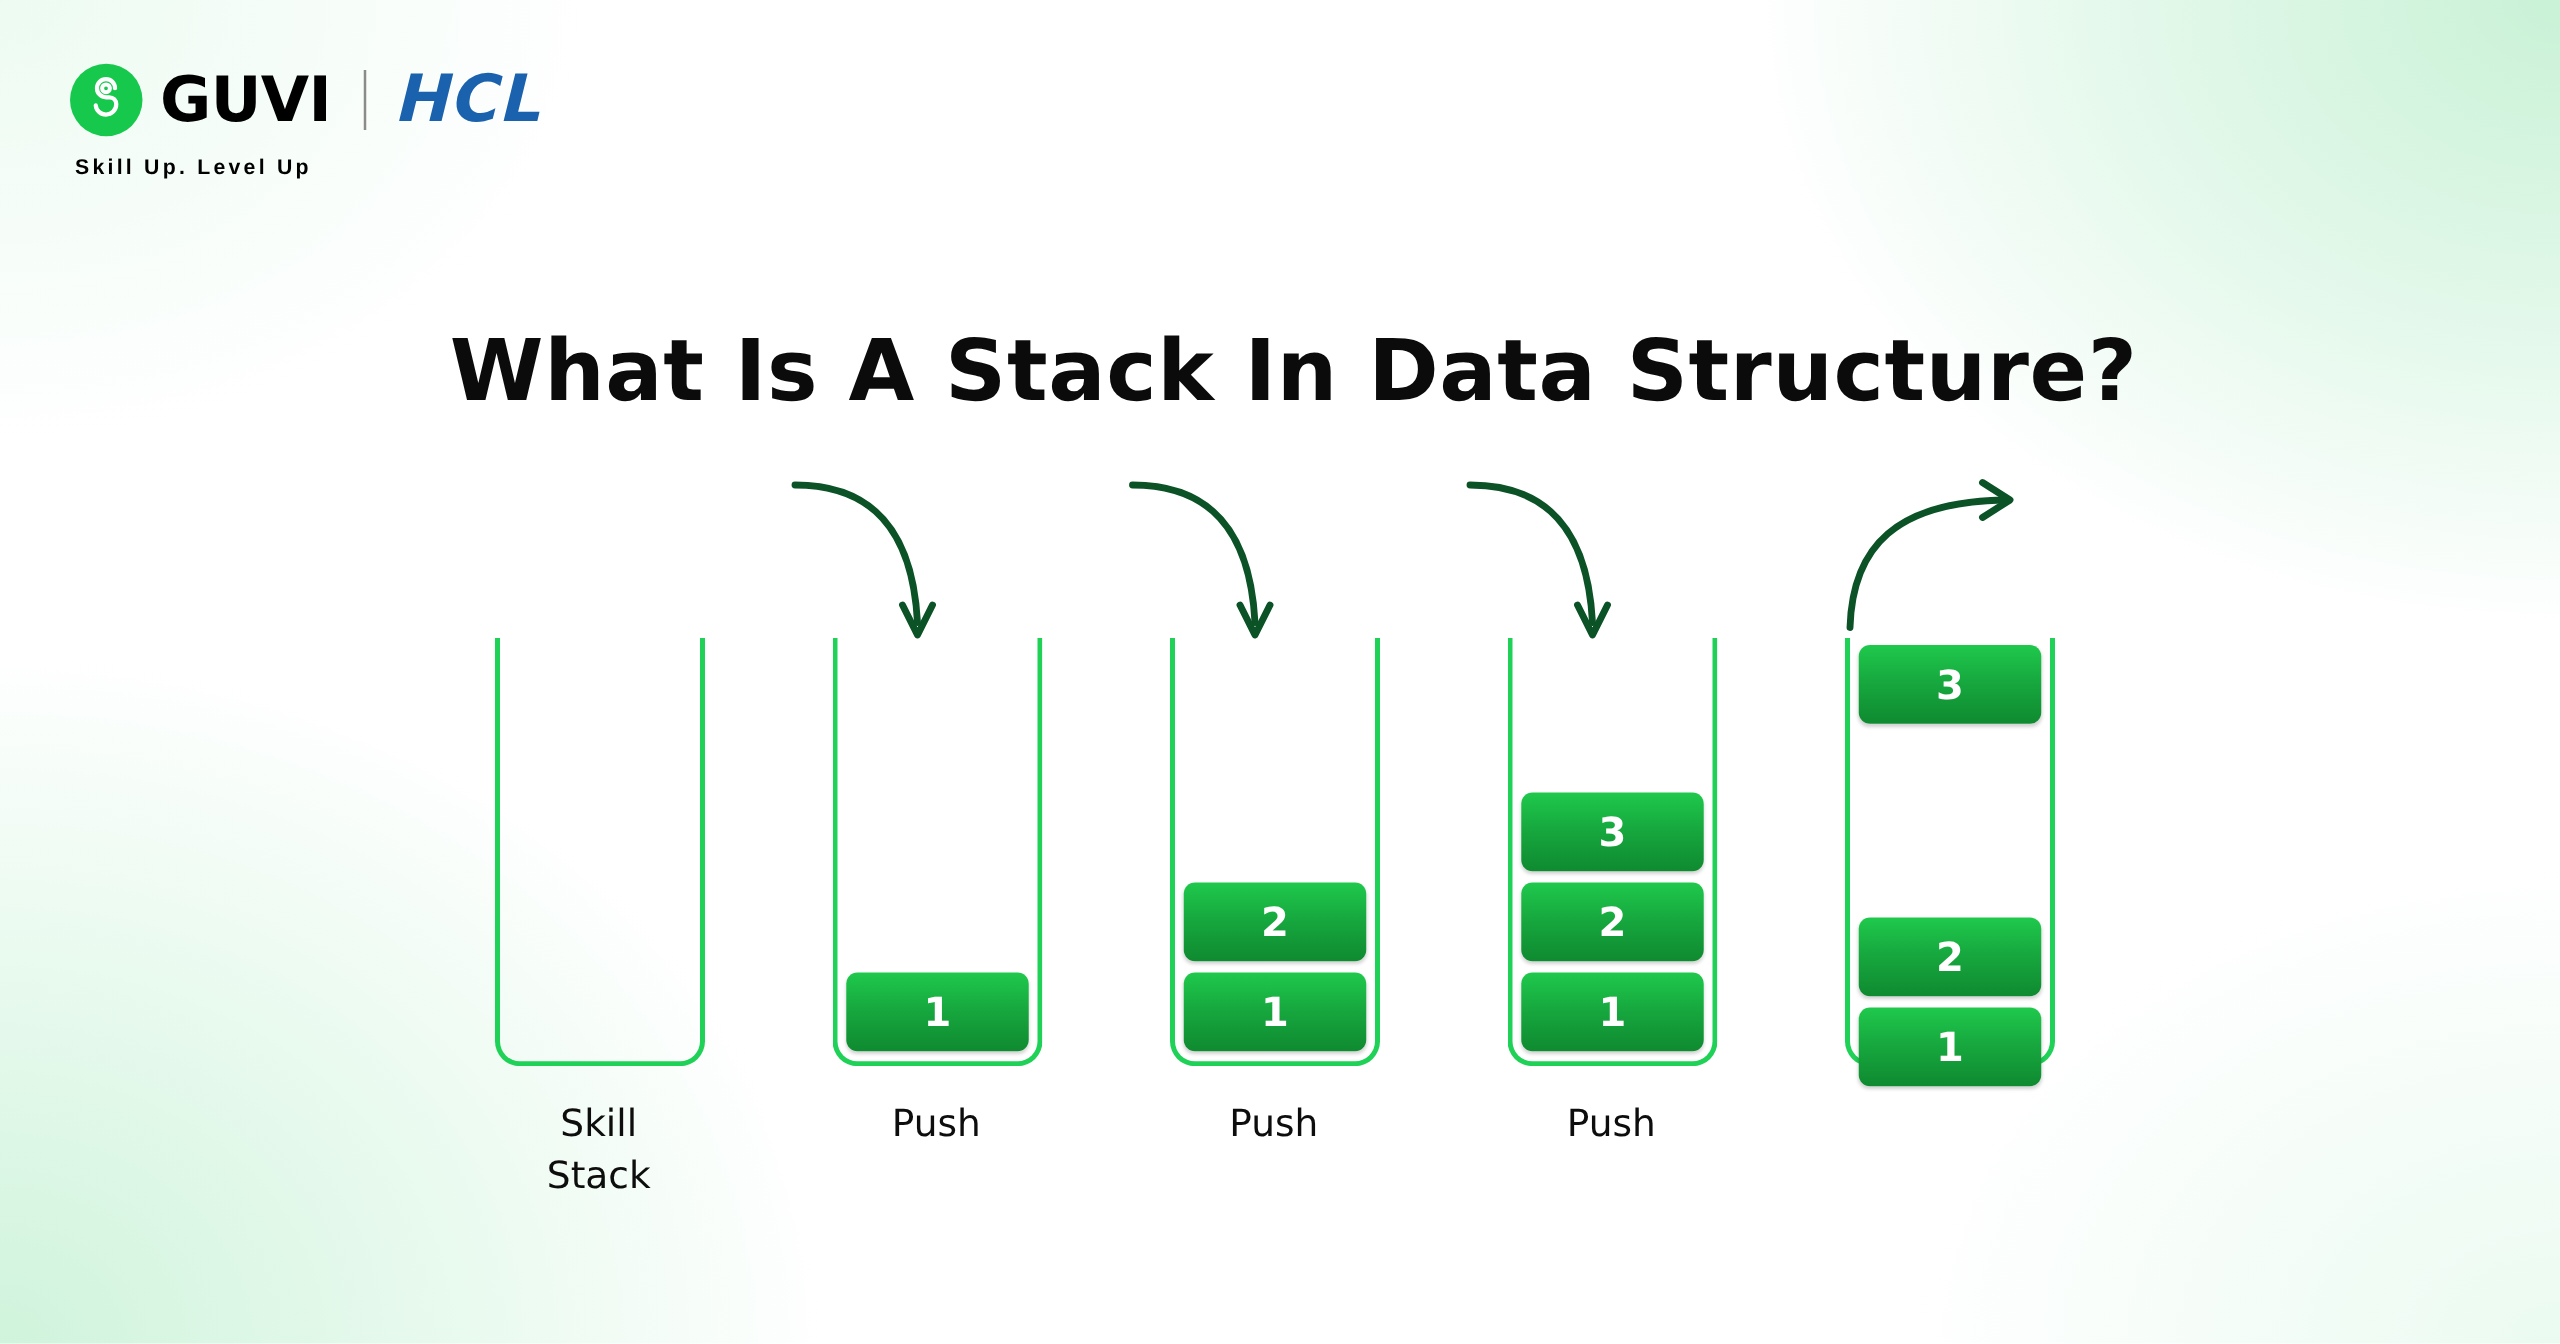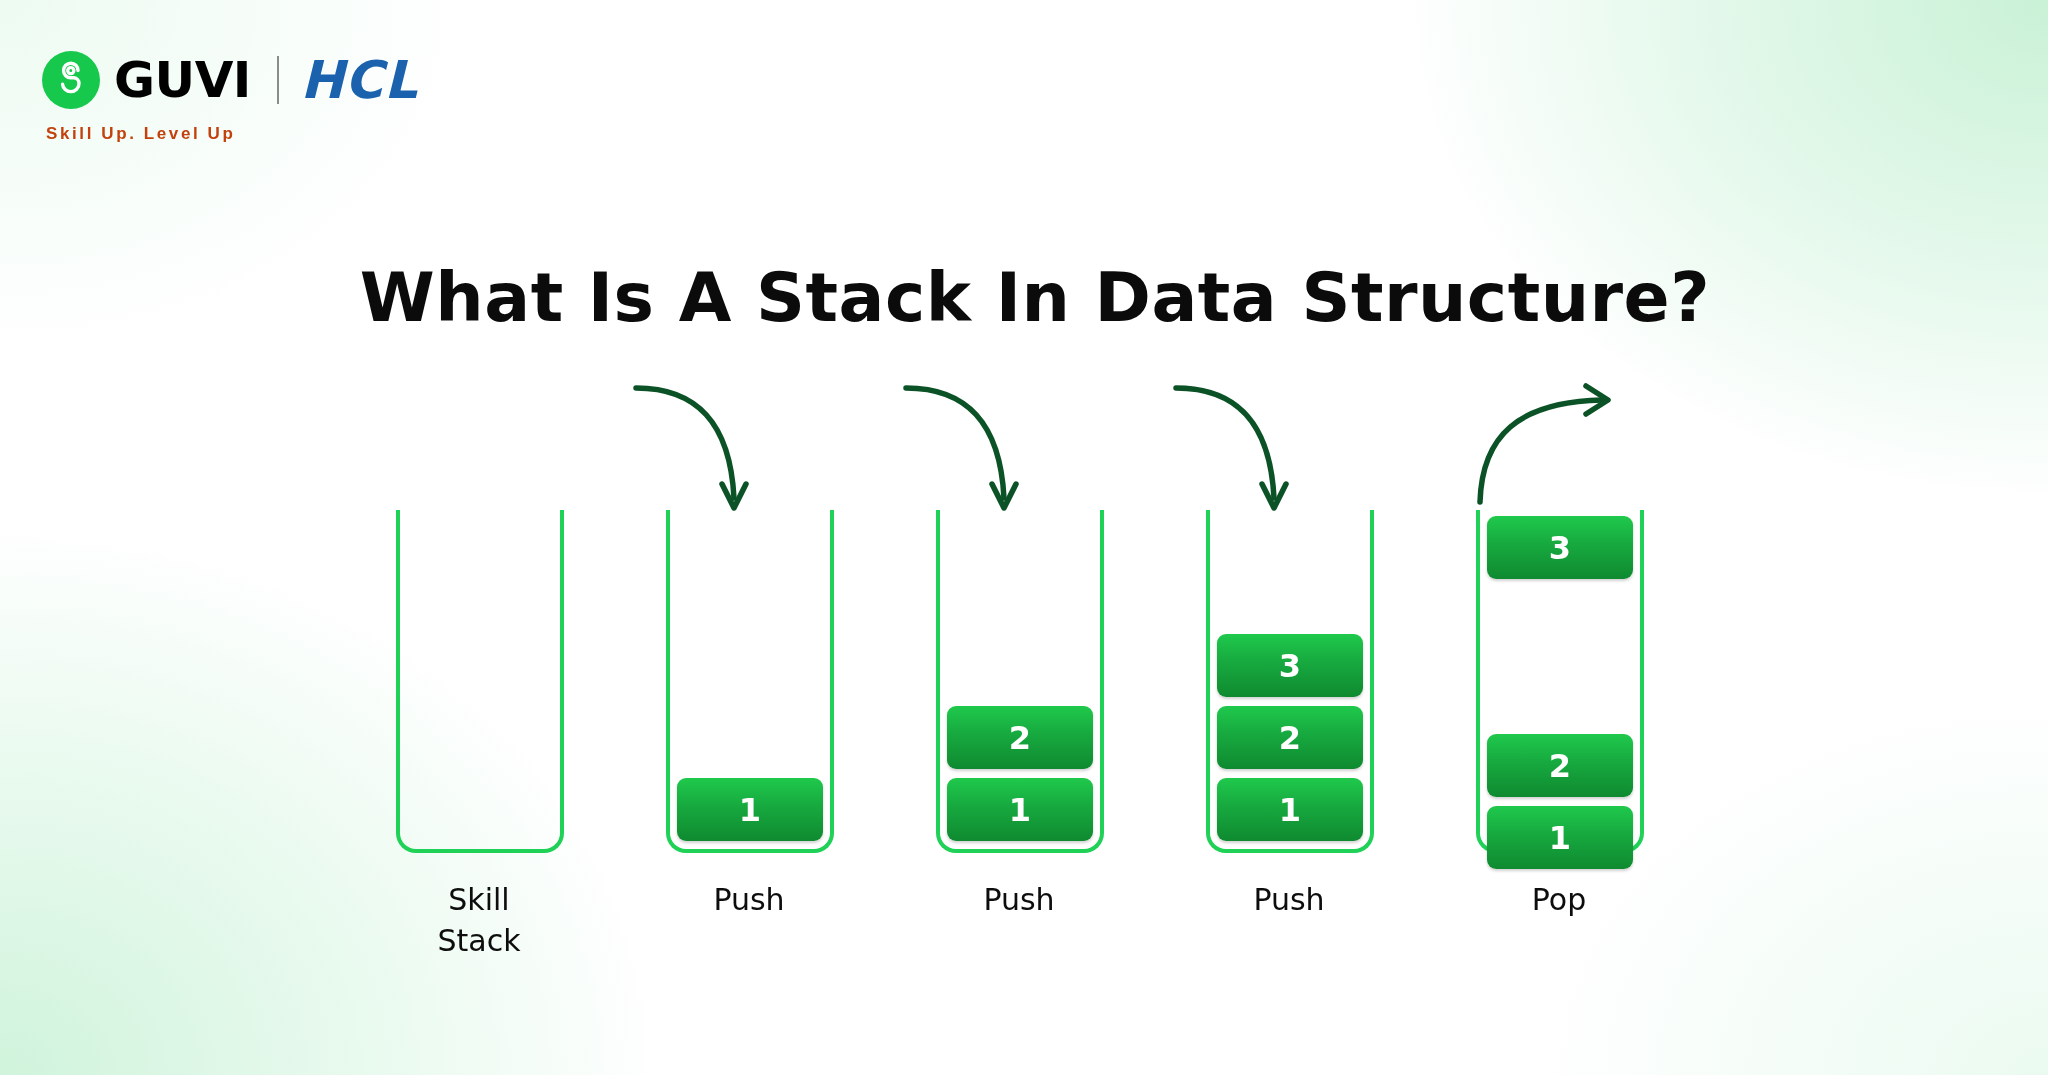--- a/index.html
+++ b/index.html
@@ -27,21 +27,21 @@
       radial-gradient(ellipse 760px 560px at 100% 100%, rgba(228,249,236,0.75) 0%, rgba(255,255,255,0) 70%),
       #ffffff;
     z-index: 0;
   }
 
   .page { position: relative; z-index: 1; width: 2048px; height: 1075px; }
 
   
   .logo-bar {
     position: absolute;
-    left: 42px;
+    left: 56px;
     top: 48px;
     display: flex;
     flex-direction: column;
     align-items: flex-start;
   }
   .logo-row { display: flex; align-items: center; height: 64px; }
 
   .guvi-mark {
     width: 58px; height: 58px;
     border-radius: 50%;
@@ -79,21 +79,21 @@
     line-height: 1;
     transform: skewX(-3deg);
   }
 
   .tagline {
     margin-top: 12px;
     margin-left: 4px;
     font-size: 17px;
     font-weight: 600;
     letter-spacing: 2.6px;
-    color: #c2410c;
+    color: #000000;
   }
 
   
   .title {
     position: absolute;
     top: 258px;
     left: 11px;
     width: 2048px;
     text-align: center;
     font-family: "DejaVu Sans", sans-serif;
@@ -278,17 +278,16 @@
           </svg>
         </div>
         <div class="stack-container">
           <div class="blocks top-anchored">
             <div class="block">3</div>
             <div class="block-spacer" style="height: 137px;"></div>
             <div class="block">2</div>
             <div class="block">1</div>
           </div>
         </div>
-        <div class="caption">Pop</div>
       </div>
     </div>
 
 </div>
 
 </body></html>

